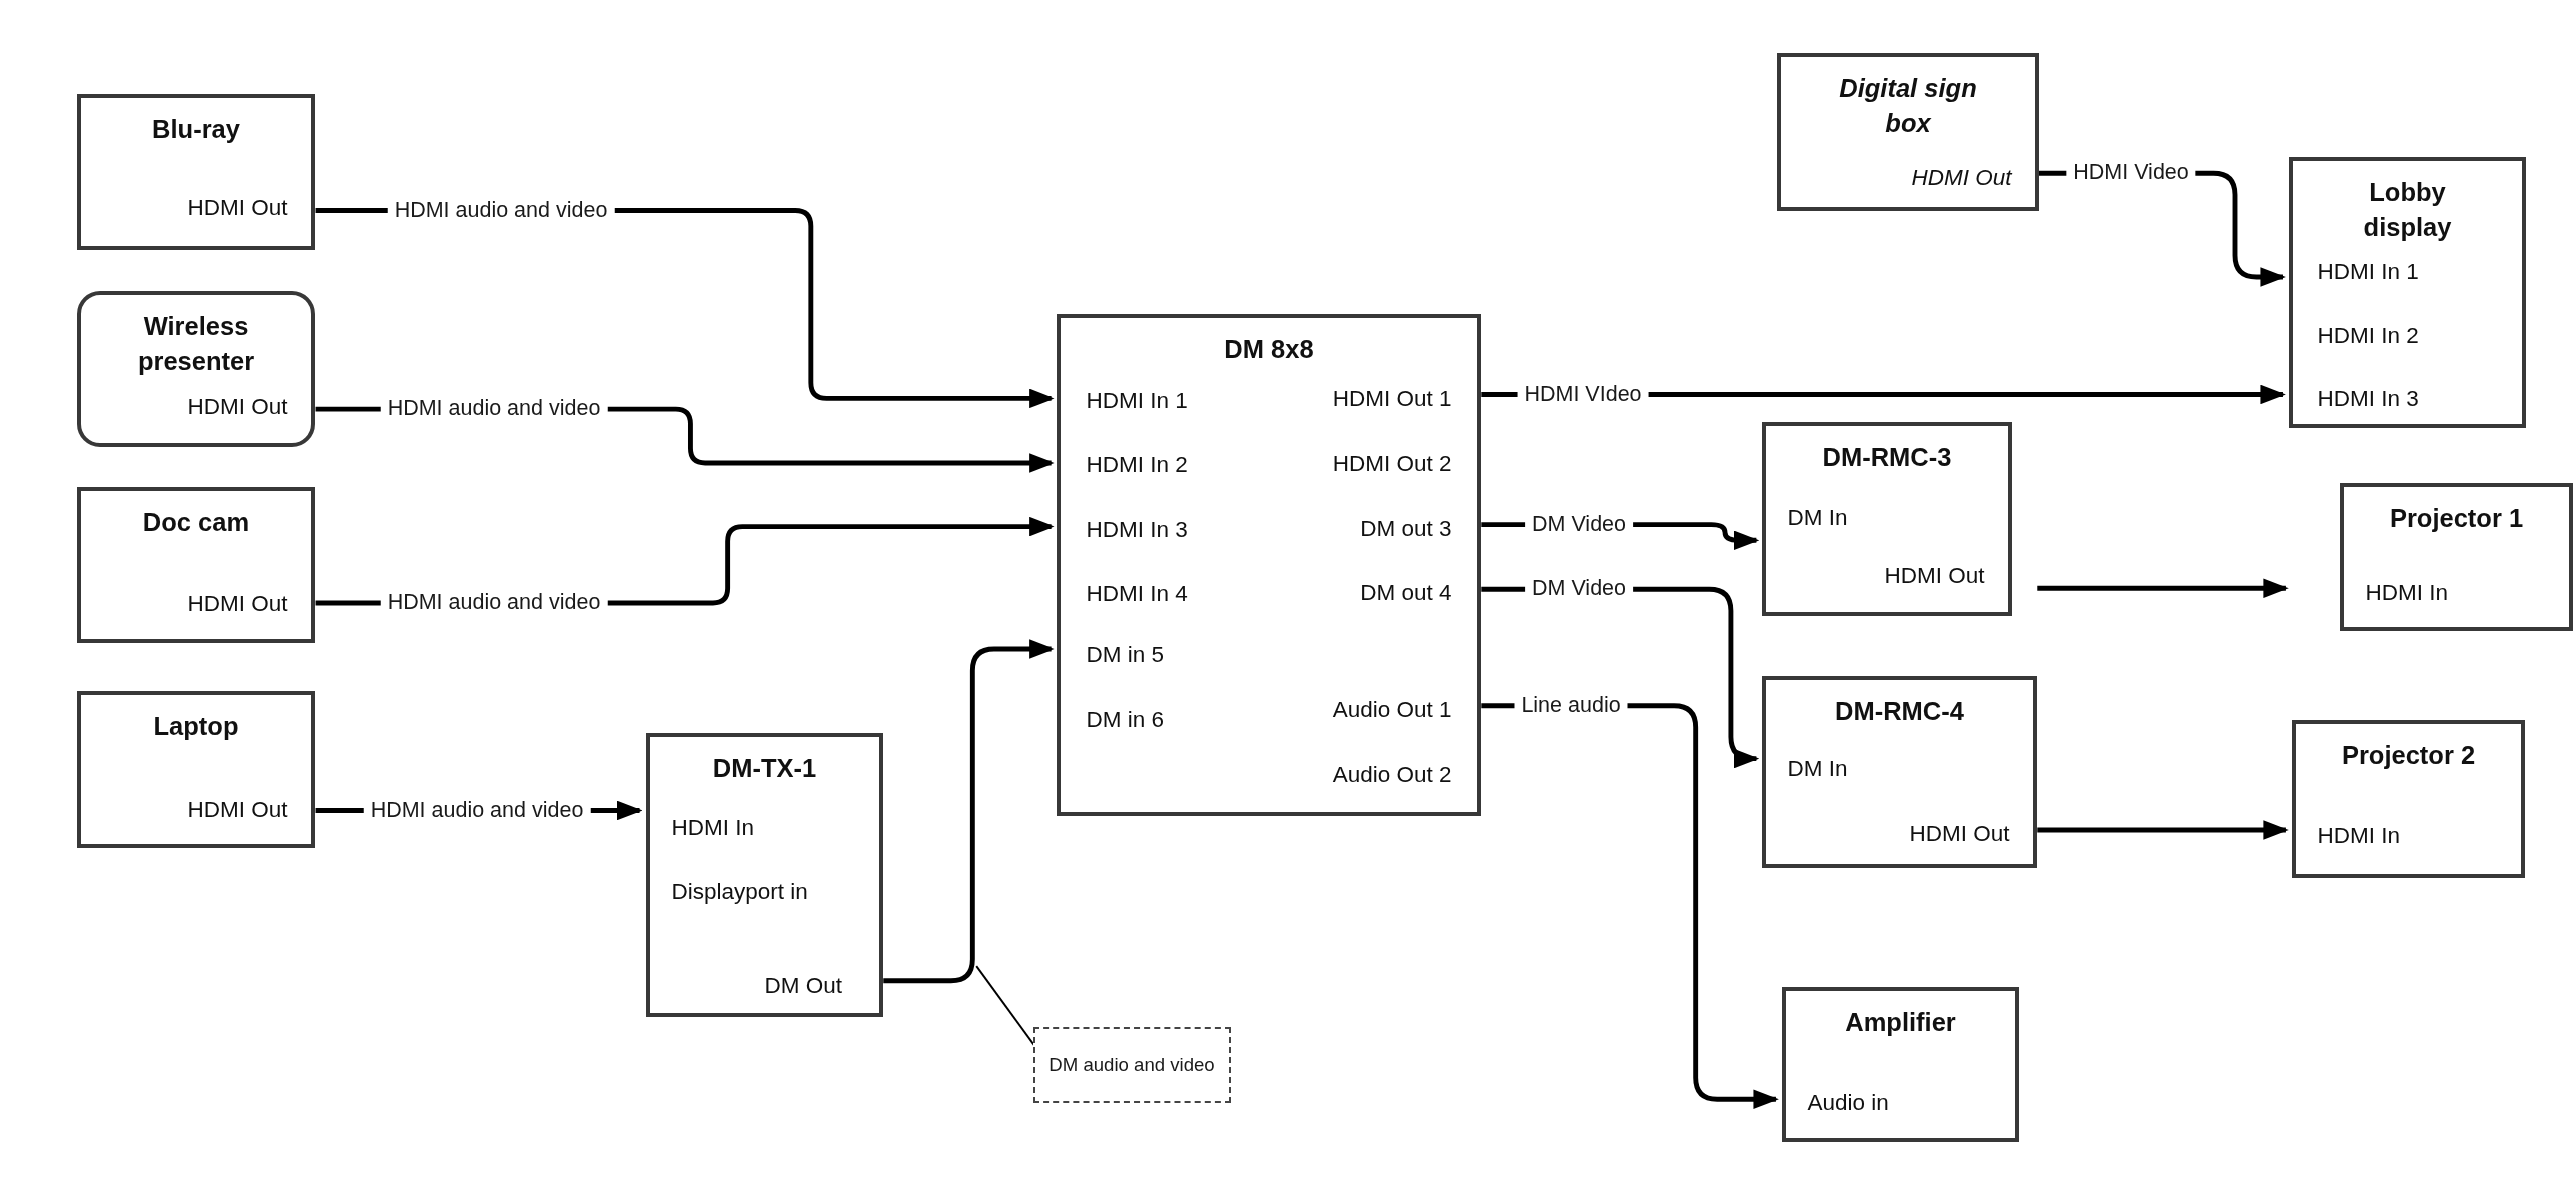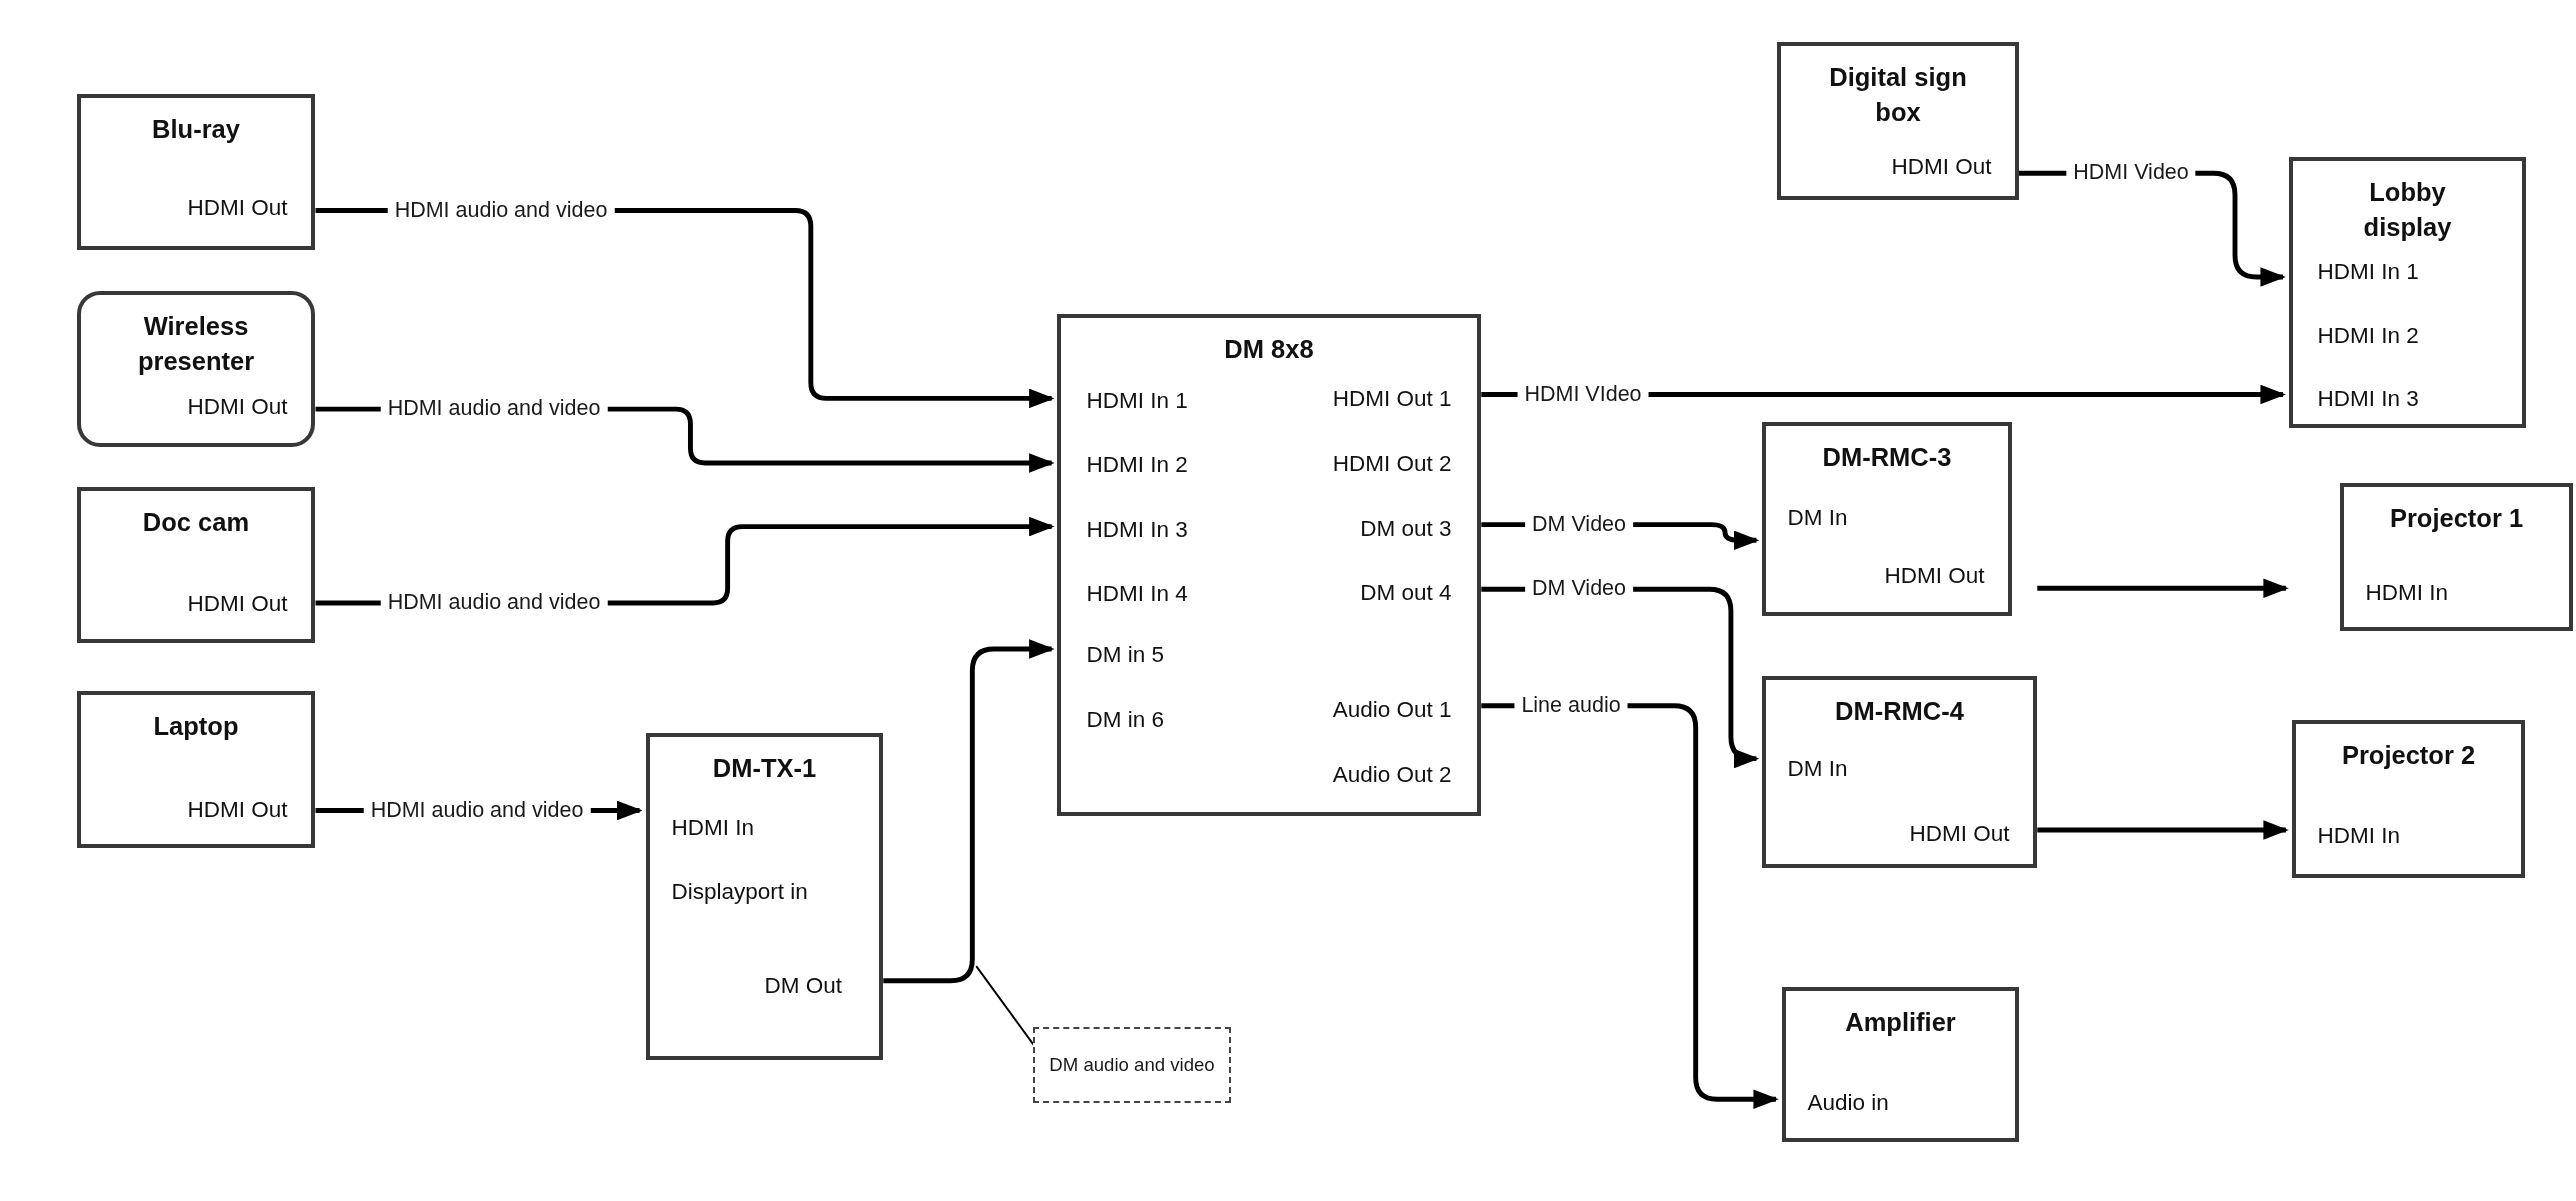--- a/index.html
+++ b/index.html
@@ -77,21 +77,21 @@
   <div class="node" style="left:77px;top:487px;width:238px;height:156px;">
     <div class="title">Doc cam</div>
     <div class="port right" style="top:99px;right:23.5px;">HDMI Out</div>
   </div>
 
   <div class="node" style="left:77px;top:691px;width:238px;height:157px;">
     <div class="title">Laptop</div>
     <div class="port right" style="top:101px;right:23.5px;">HDMI Out</div>
   </div>
 
-  <div class="node" style="left:646px;top:733px;width:237px;height:327px;">
+  <div class="node" style="left:646px;top:733px;width:237px;height:284px;">
     <div class="title">DM-TX-1</div>
     <div class="port left" style="top:77px;left:21.5px;">HDMI In</div>
     <div class="port left" style="top:141px;left:21.5px;">Displayport in</div>
     <div class="port right" style="top:235px;right:37px;">DM Out</div>
   </div>
 
   <div class="node" style="left:1057px;top:314px;width:424px;height:502px;">
     <div class="title">DM 8x8</div>
     <div class="port left" style="top:69px;left:25.5px;">HDMI In 1</div>
     <div class="port left" style="top:133px;left:25.5px;">HDMI In 2</div>
@@ -100,21 +100,21 @@
     <div class="port left" style="top:323px;left:25.5px;">DM in 5</div>
     <div class="port left" style="top:388px;left:25.5px;">DM in 6</div>
     <div class="port right" style="top:67px;right:25.5px;">HDMI Out 1</div>
     <div class="port right" style="top:132px;right:25.5px;">HDMI Out 2</div>
     <div class="port right" style="top:197px;right:25.5px;">DM out 3</div>
     <div class="port right" style="top:261px;right:25.5px;">DM out 4</div>
     <div class="port right" style="top:378px;right:25.5px;">Audio Out 1</div>
     <div class="port right" style="top:443px;right:25.5px;">Audio Out 2</div>
   </div>
 
-  <div class="node" style="left:1777px;top:42px;width:242px;height:158px;">
+  <div class="node" style="left:1777px;top:53px;width:262px;height:158px;font-style:italic;">
     <div class="title w170">Digital sign box</div>
     <div class="port right" style="top:107px;right:23.5px;">HDMI Out</div>
   </div>
 
   <div class="node" style="left:2289px;top:157px;width:237px;height:271px;">
     <div class="title w120">Lobby display</div>
     <div class="port left" style="top:97px;left:24.5px;">HDMI In 1</div>
     <div class="port left" style="top:161px;left:24.5px;">HDMI In 2</div>
     <div class="port left" style="top:224px;left:24.5px;">HDMI In 3</div>
   </div>

